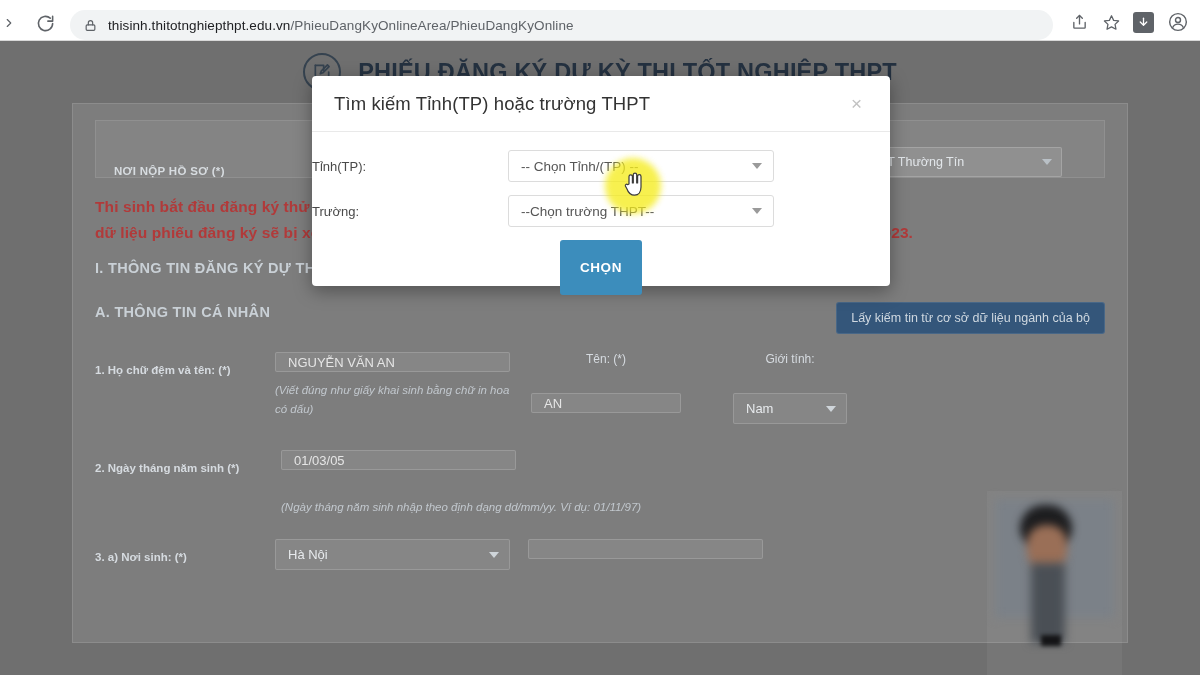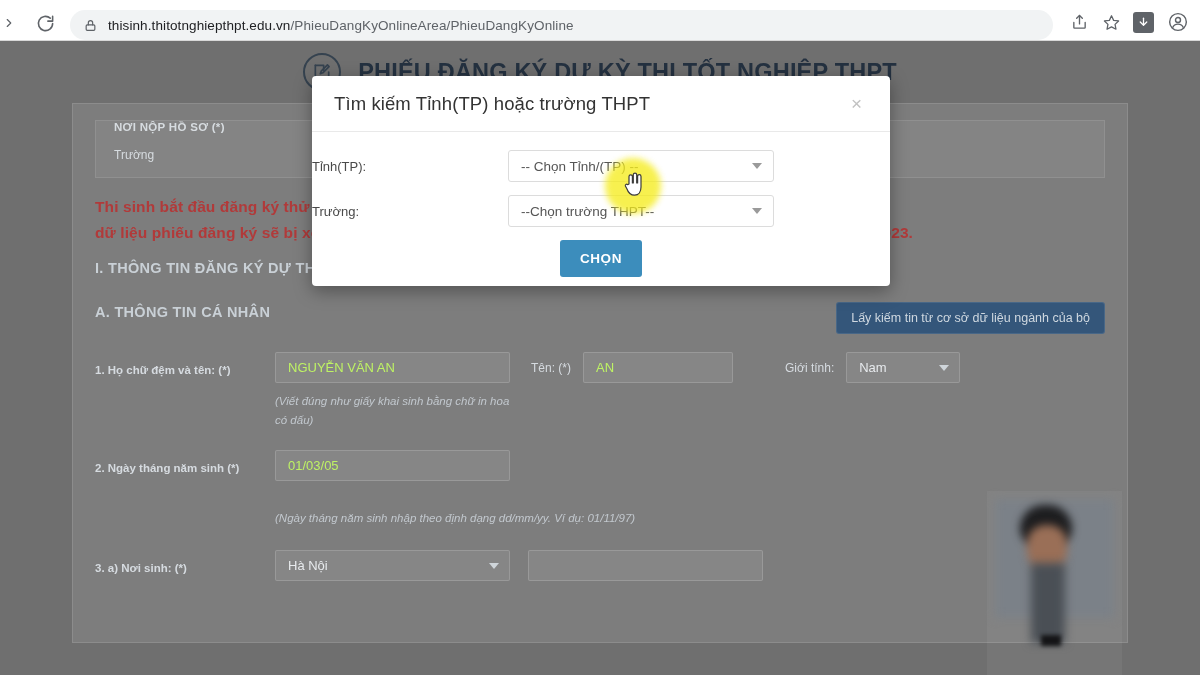--- a/index.html
+++ b/index.html
@@ -67,24 +67,24 @@
   }
 
   .content-card {
     margin: 0 72px; background: rgba(255,255,255,0.10);
     border: 1px solid rgba(255,255,255,0.12);
     padding: 16px 22px 20px 22px;
     min-height: 540px;
   }
 
   .noi-nop-row {
-    display: flex; align-items: flex-start; height: 58px;
+    display: flex; align-items: flex-end; height: 58px;
     background: rgba(255,255,255,0.06);
     border: 1px solid rgba(255,255,255,0.10);
-    padding: 0 18px; margin-bottom: 16px; flex-direction: column;
+    padding: 0 18px; margin-bottom: 16px;
   }
   .noi-nop-label {
     font-size: 11.5px; font-weight: bold; color: #d7dce0; letter-spacing: .3px;
     width: 230px;
   }
   .noi-nop-mid { flex: 1; display:flex; align-items:center; gap: 18px; }
   .inline-label { font-size: 12px; color: #d7dce0; }
 
   .sel {
     position: relative; background: rgba(255,255,255,0.10);
@@ -120,31 +120,31 @@
 
   .frow { display: flex; align-items: flex-start; margin-top: 18px; }
   .flabel {
     font-size: 11.5px; font-weight: bold; color: #d6dbe0;
     width: 180px; padding-top: 9px; line-height: 18px;
   }
   .fgroup { display:flex; flex-direction: column; }
   .finput {
     background: rgba(255,255,255,0.07);
     border: 1px solid rgba(255,255,255,0.16);
-    height: 31px; display:flex; align-items:center; padding: 0 12px;
-    font-size: 13px; color: #bef264; border-radius: 2px;
+    height: 20px; display:flex; align-items:center; padding: 0 12px;
+    font-size: 13px; color: #e5e5e5; border-radius: 2px;
   }
   .finput.w235 { width: 235px; }
   .finput.w150 { width: 150px; }
   .hint {
     font-style: italic; font-size: 11.5px; color: #c2c8ce;
     margin-top: 9px; line-height: 19px; max-width: 238px;
   }
   .hint.wide { max-width: 430px; }
-  .fmid { margin-left: 18px; display:flex; align-items:center; gap: 12px; }
+  .fmid { margin-left: 18px; display:flex; align-items:center; gap: 27px; flex-direction: column; }
   .fmid .lbl { font-size: 12px; color: #d6dbe0; }
 
   .selbox {
     position: relative; background: rgba(255,255,255,0.07);
     border: 1px solid rgba(255,255,255,0.16); border-radius: 2px;
     height: 31px; display:flex; align-items:center; padding: 0 28px 0 12px;
     font-size: 13px; color: #e7eaed;
   }
   .selbox .caret2 {
     position:absolute; right: 10px; top: 50%; transform: translateY(-50%);
@@ -204,21 +204,21 @@
     font-size: 13.5px; color: #555;
   }
   .mselect .mcaret {
     position:absolute; right: 11px; top: 50%; transform: translateY(-50%);
     width:0; height:0; border-left: 5px solid transparent; border-right: 5px solid transparent;
     border-top: 6px solid #9a9a9a;
   }
   .mbtn-row { display:flex; justify-content:center; margin-top: 4px; }
   .mbtn {
     background: #3c8dbc; color: #fff; font-size: 13.5px; font-weight: bold;
-    letter-spacing: .6px; padding: 11px 20px; border-radius: 3px;
+    letter-spacing: .6px; padding: 20px 20px; border-radius: 3px;
   }
 
   
   .click-halo {
     position: absolute; left: 605px; top: 158px; width: 56px; height: 56px;
     border-radius: 50%; background: #f5ec1e; opacity: .78;
     filter: blur(3px); z-index: 45;
   }
   .cursor {
     position: absolute; left: 623px; top: 172px; z-index: 46;
@@ -335,21 +335,21 @@
           </div>
           <div class="fmid" style="margin-left:52px;">
             <span class="lbl">Giới tính:</span>
             <div class="selbox" style="width:114px;">
               <span>Nam</span>
               <span class="caret2"></span>
             </div>
           </div>
         </div>
 
-        <div class="frow" style="margin-top:20px;">
+        <div class="frow" style="margin-top:26px;gap:6px;">
           <div class="flabel">2. Ngày tháng năm sinh (*)</div>
           <div class="fgroup">
             <div class="finput w235">01/03/05</div>
             <div class="hint wide" style="margin-top:28px;">(Ngày tháng năm sinh nhập theo định dạng dd/mm/yy. Ví dụ: 01/11/97)</div>
           </div>
         </div>
 
         <div class="frow" style="margin-top:22px;">
           <div class="flabel">3. a) Nơi sinh: (*)</div>
           <div class="fgroup">

